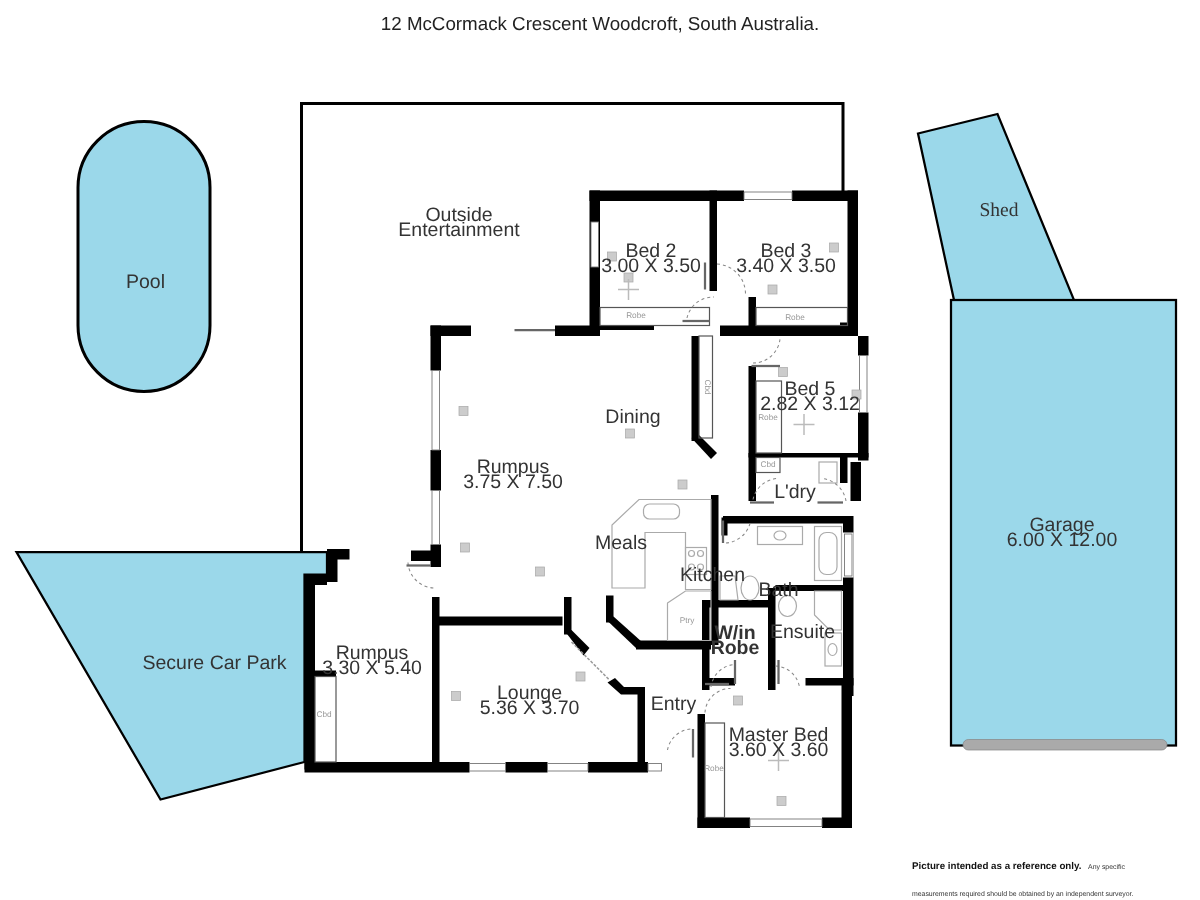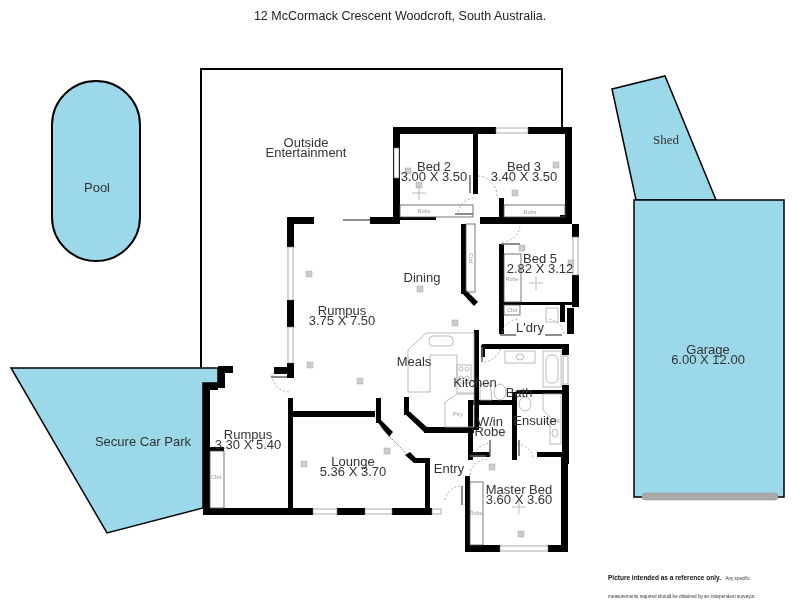--- a/index.html
+++ b/index.html
@@ -240,21 +240,21 @@
 <div class="lbl" style="left:342px;top:316px;">
   <span class="dim">Rumpus</span>
   <span class="dim">3.75 X 7.50</span>
 </div>
 <div class="lbl" style="left:422px;top:278px;">Dining</div>
 <div class="lbl" style="left:381px;top:362px;margin-left:33px;">Meals</div>
 <div class="lbl" style="left:437px;top:383px;margin-left:38px;">Kitchen</div>
 <div class="lbl" style="left:530px;top:328px;">L'dry</div>
 <div class="lbl" style="left:519px;top:372px;margin-top:21px;">Bath</div>
 <div class="lbl" style="left:535px;top:421px;">Ensuite</div>
-<div class="lbl" style="left:490px;top:427px;">
+<div class="lbl" style="left:490px;top:427px;font-weight:bold;">
   <span class="dim">W/in</span>
   <span class="dim">Robe</span>
 </div>
 <div class="lbl" style="left:248px;top:440px;">
   <span class="dim">Rumpus</span>
   <span class="dim">3.30 X 5.40</span>
 </div>
 <div class="lbl" style="left:353px;top:467px;">
   <span class="dim">Lounge</span>
   <span class="dim">5.36 X 3.70</span>

